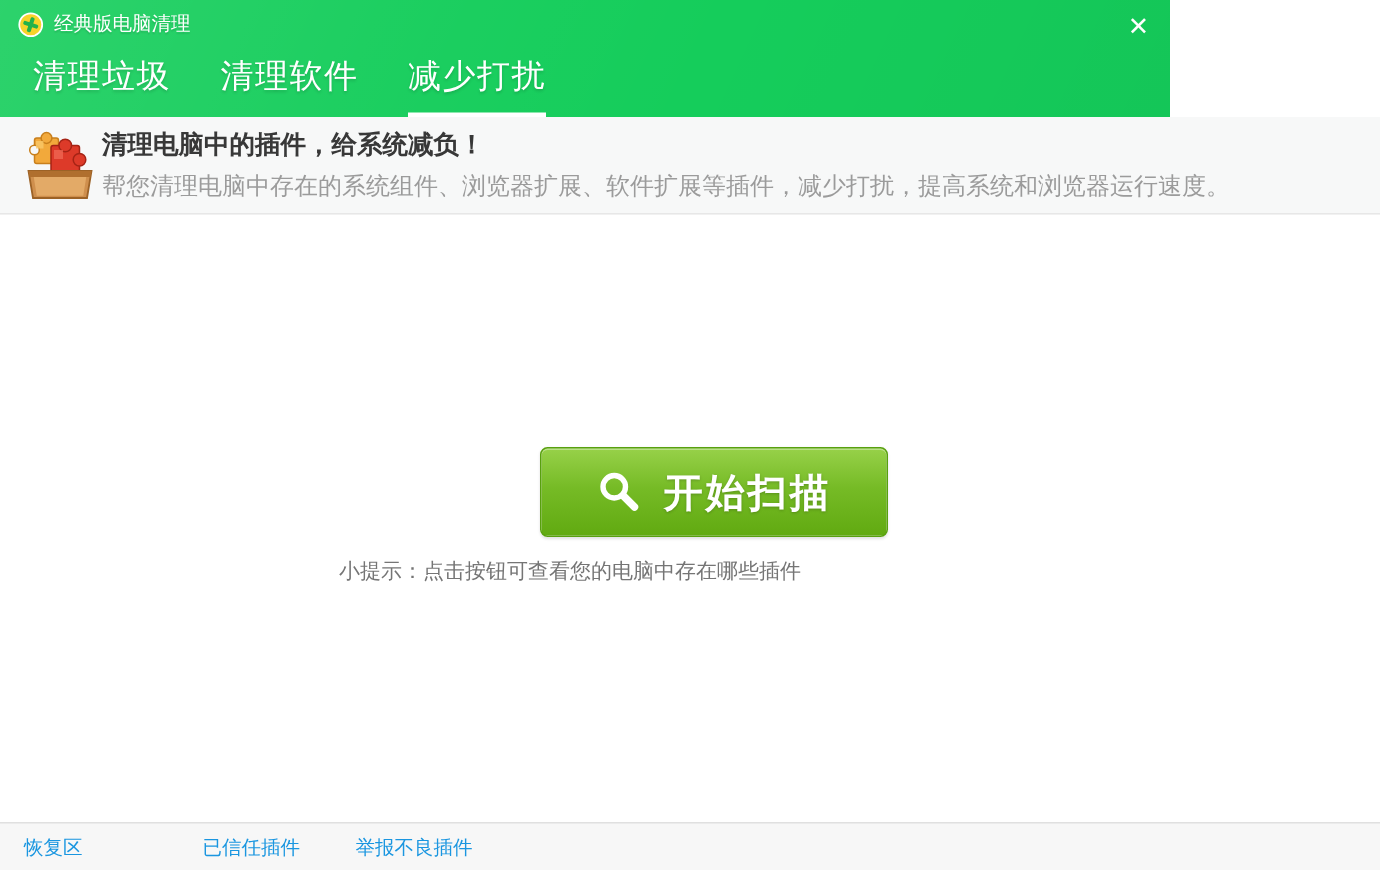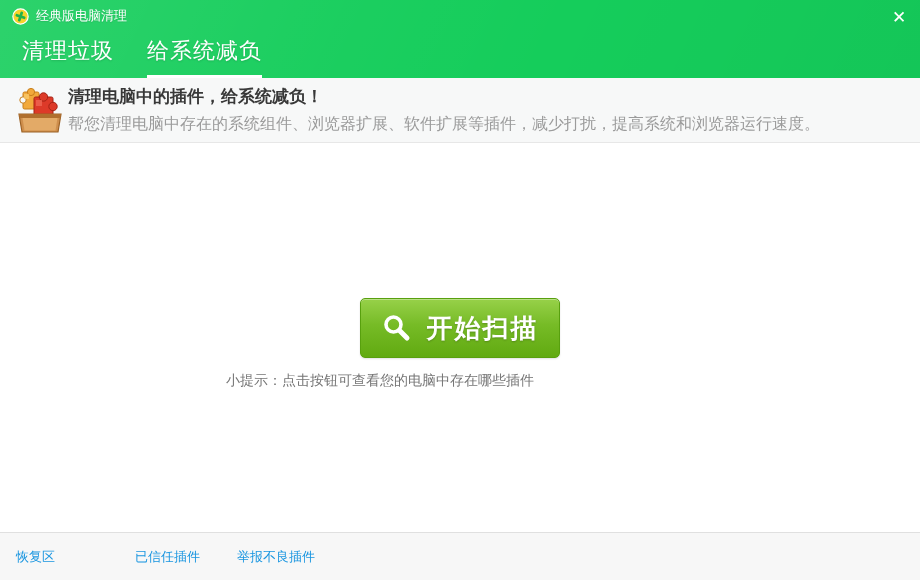--- a/index.html
+++ b/index.html
@@ -3,21 +3,21 @@
 <meta charset="utf-8">
 <style>
   * { margin:0; padding:0; box-sizing:border-box; }
   html,body { width:920px; height:580px; overflow:hidden; }
   body { font-family:"Liberation Sans","DejaVu Sans",sans-serif; background:#fff; }
 
   .window { position:relative; width:920px; height:580px; background:#fff; overflow:hidden; }
 
   
   .header {
-    position:absolute; top:0; left:0; width:920px; height:78px;
+    position:absolute; top:0; left:0; width:780px; height:78px;
     background:#15cd5b;
     background-image:linear-gradient(115deg, rgba(255,255,255,0.10) 0%, rgba(255,255,255,0.03) 35%, rgba(0,0,0,0.00) 60%, rgba(0,0,0,0.035) 100%);
   }
   .titlebar { position:absolute; top:0; left:0; right:0; height:32px; display:flex; align-items:center; padding:0 12px; }
   .app-icon { width:17px; height:17px; margin-right:7px; flex:0 0 auto; }
   .app-title { color:#ffffff; font-size:13px; text-shadow:0 1px 1px rgba(0,0,0,0.12); }
   .close-btn {
     position:absolute; top:4px; right:6px; width:30px; height:26px;
     display:flex; align-items:center; justify-content:center;
     color:#ffffff; font-size:17px; line-height:1; cursor:pointer;
@@ -39,41 +39,41 @@
   }
   .banner-icon { width:52px; height:52px; flex:0 0 auto; }
   .banner-text { margin-left:2px; }
   .banner-title { font-size:17px; font-weight:bold; color:#383838; }
   .banner-subtitle { font-size:16px; color:#9b9b9b; margin-top:6px; }
 
   
   .main { position:absolute; top:144px; left:0; width:920px; height:404px; background:#ffffff; }
 
   .scan-button {
-    position:absolute; left:360px; top:154px; width:200px; height:60px;
+    position:absolute; left:360px; top:154px; width:232px; height:60px;
     background:linear-gradient(#97d149 0%, #76bb26 45%, #61aa11 100%);
     border:1px solid #58a00e; border-radius:5px;
     box-shadow:inset 0 1px 0 rgba(255,255,255,0.35), 0 1px 2px rgba(0,0,0,0.12);
     display:flex; align-items:center; justify-content:center; gap:15px;
     cursor:pointer;
   }
   .scan-button-label {
     color:#ffffff; font-size:26px; font-weight:bold; letter-spacing:2px;
     text-shadow:0 1px 2px rgba(0,0,0,0.22);
   }
   .magnifier-icon { width:30px; height:30px; flex:0 0 auto; }
 
   .tip {
     position:absolute; left:0; top:228px; width:760px;
     text-align:center; font-size:14px; color:#757575;
   }
 
   
   .footer {
-    position:absolute; bottom:0; left:0; width:920px; height:48px;
+    position:absolute; bottom:0; left:0; width:920px; height:32px;
     background:#f7f7f7; border-top:1px solid #e0e0e0;
     display:flex; align-items:center;
   }
   .footer-link { font-size:13px; color:#1a96e0; text-decoration:none; cursor:pointer; }
   .footer-link.l1 { margin-left:16px; }
   .footer-link.l2 { margin-left:80px; }
   .footer-link.l3 { margin-left:37px;font-family:Liberation Mono, monospace; }
 </style>
 </head>
 <body>
@@ -88,21 +88,22 @@
           <rect x="8.4" y="4" width="3.2" height="12" rx="1.2" fill="#23b24b"></rect>
           <rect x="4" y="8.4" width="12" height="3.2" rx="1.2" fill="#23b24b"></rect>
         </g>
       </svg>
       <span class="app-title">经典版电脑清理</span>
       <div class="close-btn">✕</div>
     </div>
 
     <div class="tabs">
       <div class="tab">清理垃圾</div>
-      <div class="tab active">给系统减负</div>
+      <div class="tab">清理软件</div>
+      <div class="tab active">减少打扰</div>
     </div>
   </div>
 
   <div class="banner">
     <svg class="banner-icon" viewBox="0 0 52 52">
 
       <g>
         <rect x="9" y="8" width="16" height="17" rx="1.5" fill="#f2a93b" stroke="#c87f1c" stroke-width="1"></rect>
         <circle cx="17" cy="8" r="3.6" fill="#f2a93b" stroke="#c87f1c" stroke-width="1"></circle>
         <circle cx="9" cy="16" r="3.2" fill="#f7f8f8" stroke="#c87f1c" stroke-width="1"></circle>

